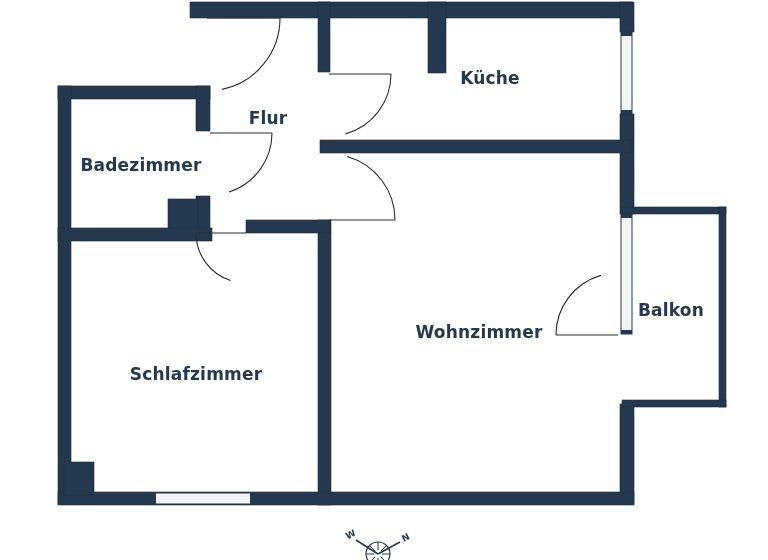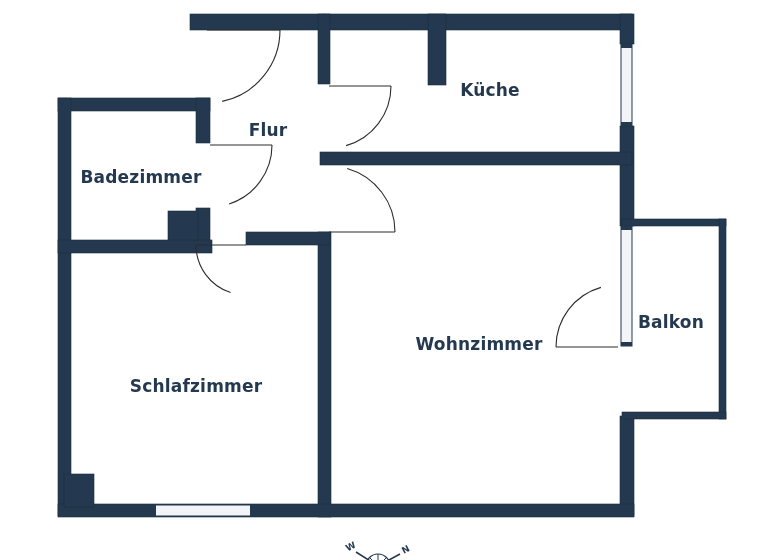--- a/index.html
+++ b/index.html
@@ -12,21 +12,20 @@
     width: 768px;
     height: 560px;
     overflow: hidden;
     font-family: "DejaVu Sans", "Liberation Sans", sans-serif;
   }
   #floorplan-root {
     position: relative;
     width: 768px;
     height: 416px;
     background: #ffffff;
-    margin-top: 12px;
   }
   svg#plan-svg {
     display: block;
     width: 768px;
     height: 560px;
   }
   .room-label {
     font-family: "DejaVu Sans", "Liberation Sans", sans-serif;
     font-size: 17px;
     font-weight: 700;

